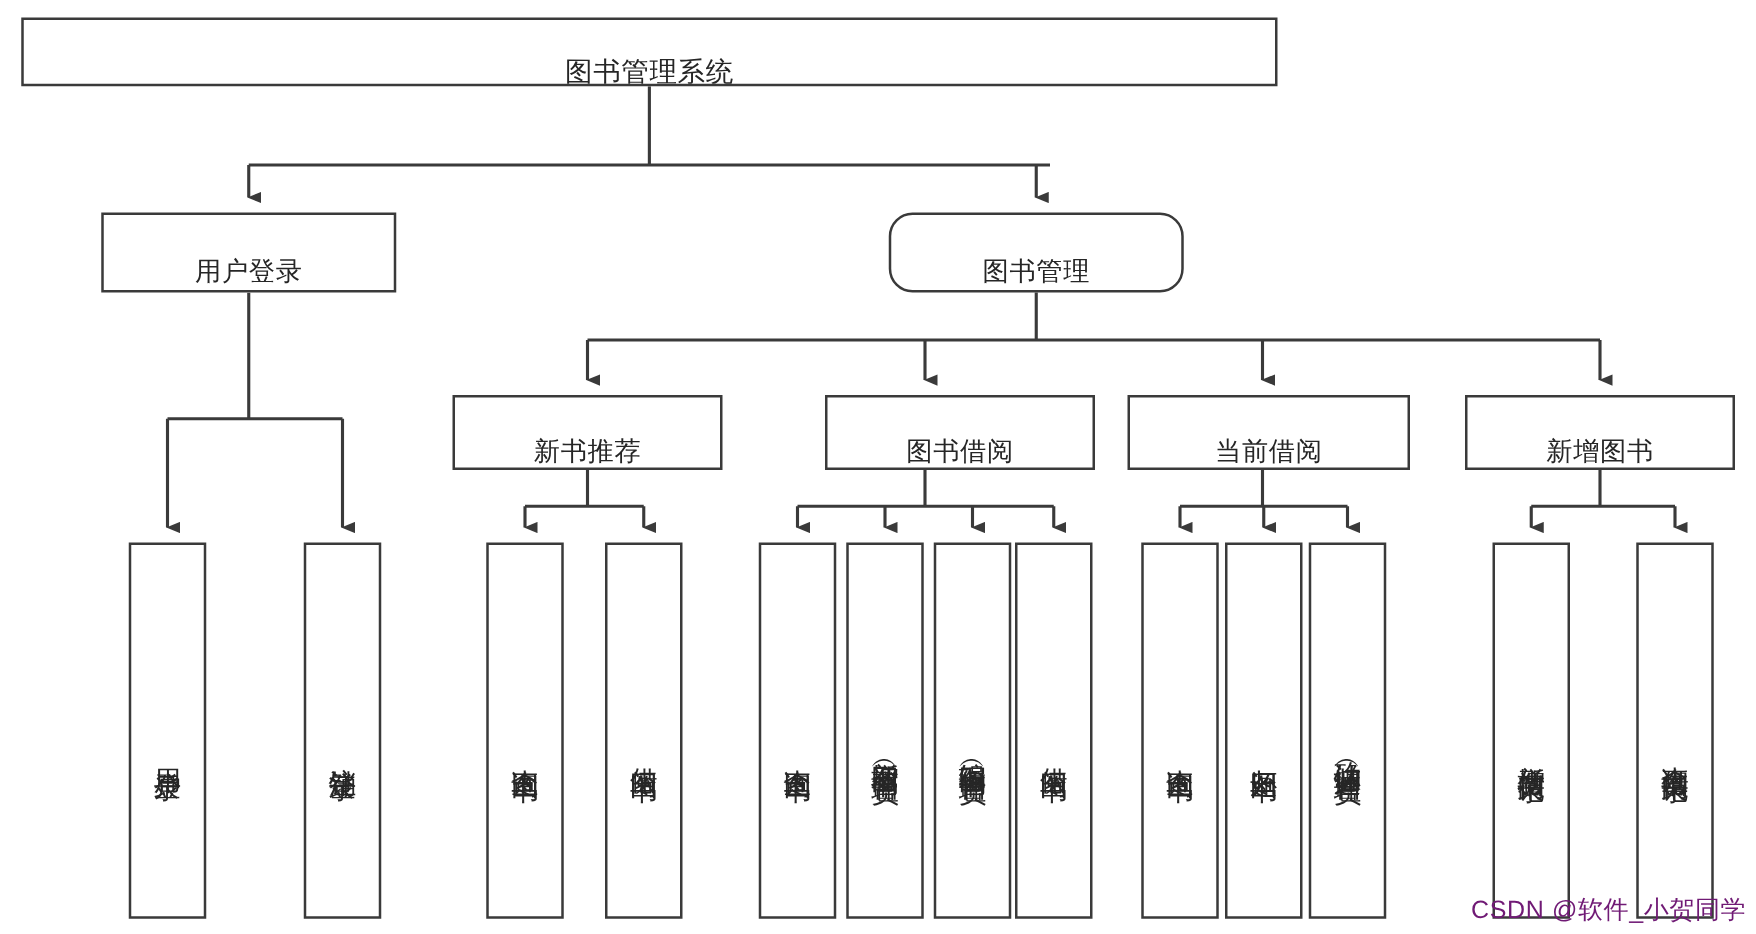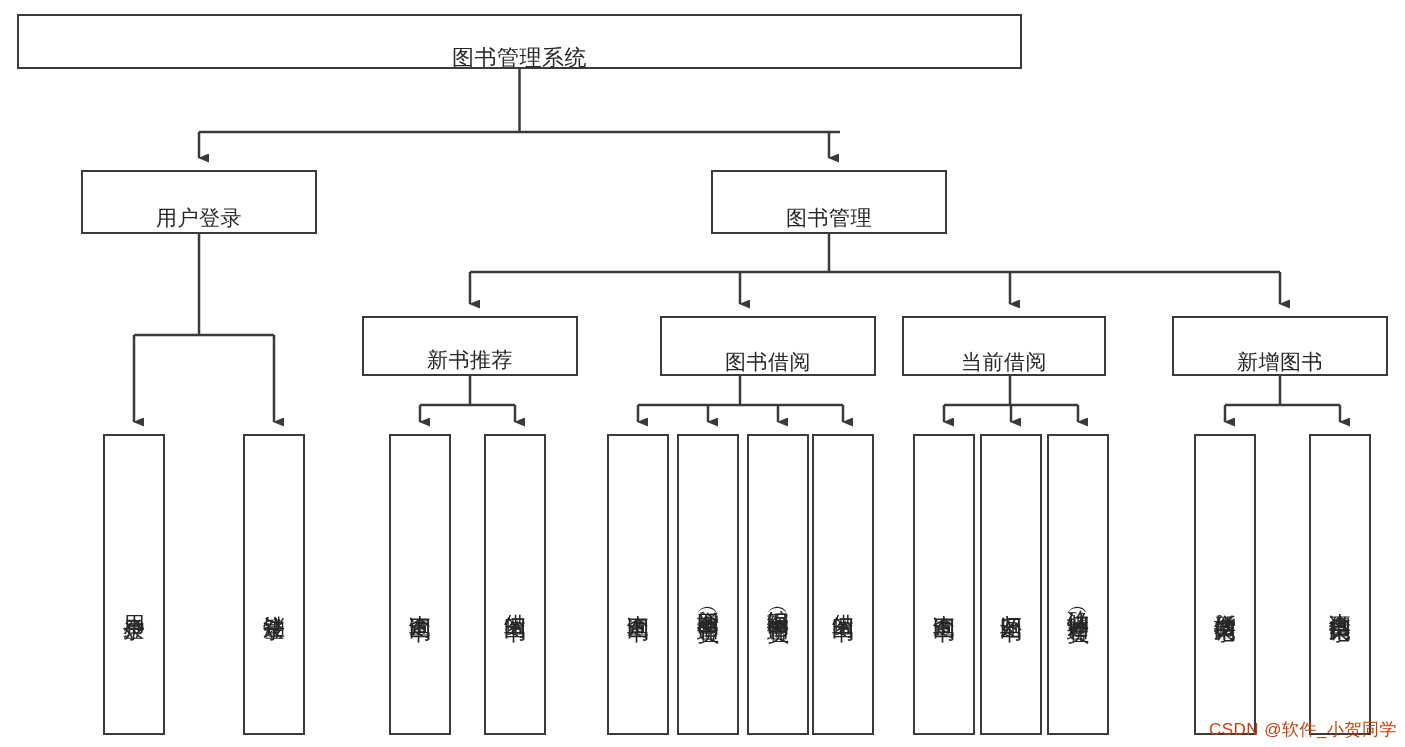--- a/index.html
+++ b/index.html
@@ -55,22 +55,22 @@
     text-orientation: upright;
     font-size: 22px;
     letter-spacing: 2px;
     line-height: 1.0;
     max-height: 100%;
   }
   .watermark {
     position: absolute;
     right: 8px;
     bottom: 6px;
-    font-size: 17px;
-    color: #c2410c;
+    font-size: 20px;
+    color: #701a75;
     letter-spacing: 0.5px;
     white-space: nowrap;
     user-select: none;
   }
 </style>
 </head>
 <body>
 
 <div id="canvas">
 
@@ -124,31 +124,31 @@
     </g>
   </svg>
 
   <div class="node horiz root" style="left: 17px; top: 14px; width: 1005px; height: 55px;">
     <span class="label">图书管理系统</span>
   </div>
 
   <div class="node horiz" style="left: 81px; top: 170px; width: 236px; height: 64px;">
     <span class="label">用户登录</span>
   </div>
-  <div class="node horiz" style="left: 711px; top: 170px; width: 236px; height: 64px;">
+  <div class="node horiz" style="left: 711px; top: 170px; width: 236px; height: 64px; border-radius: 19px;">
     <span class="label">图书管理</span>
   </div>
 
-  <div class="node horiz" style="left: 362px; top: 316px; width: 216px; height: 60px; font-family: Liberation Mono, monospace;">
+  <div class="node horiz" style="left: 362px; top: 316px; width: 216px; height: 60px;">
     <span class="label">新书推荐</span>
   </div>
   <div class="node horiz" style="left: 660px; top: 316px; width: 216px; height: 60px;">
     <span class="label">图书借阅</span>
   </div>
-  <div class="node horiz" style="left: 902px; top: 316px; width: 204px; height: 60px;">
+  <div class="node horiz" style="left: 902px; top: 316px; width: 226px; height: 60px;">
     <span class="label">当前借阅</span>
   </div>
   <div class="node horiz" style="left: 1172px; top: 316px; width: 216px; height: 60px;">
     <span class="label">新增图书</span>
   </div>
 
   <div class="node vert" style="left: 103px; top: 434px; width: 62px; height: 301px;">
     <span class="label">用户登录</span>
   </div>
   <div class="node vert" style="left: 243px; top: 434px; width: 62px; height: 301px;">

